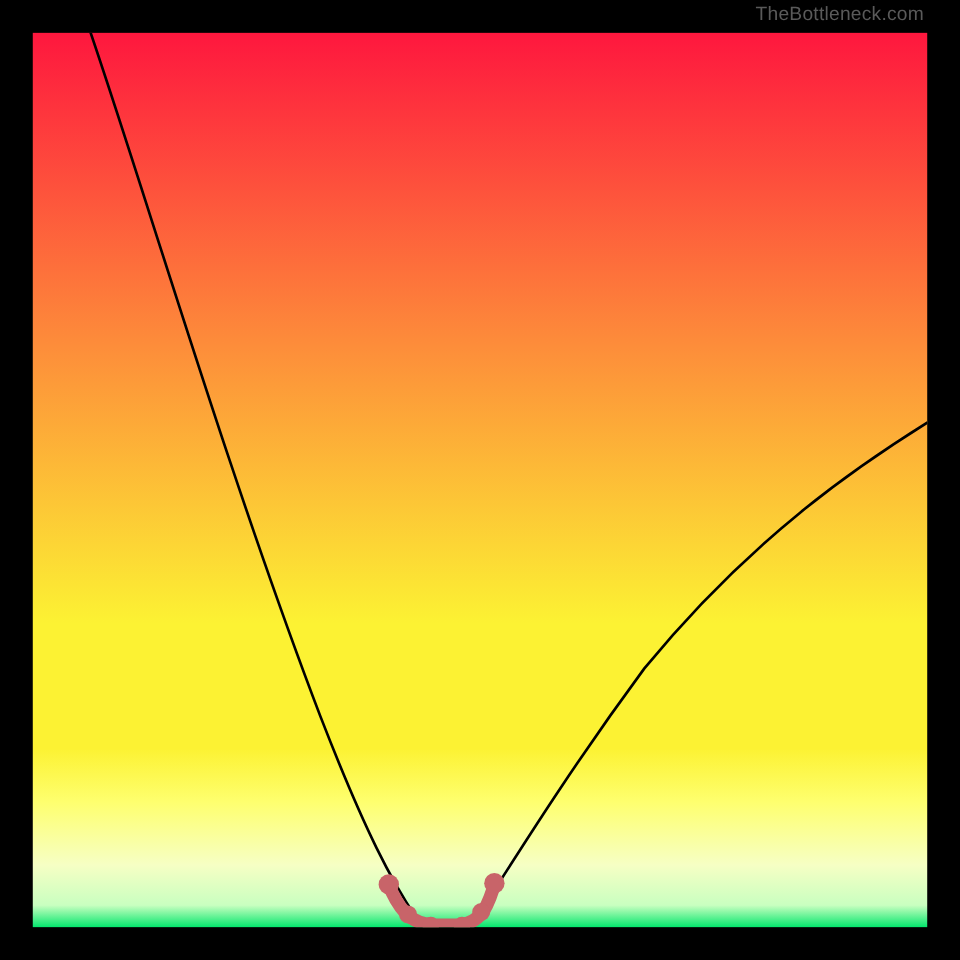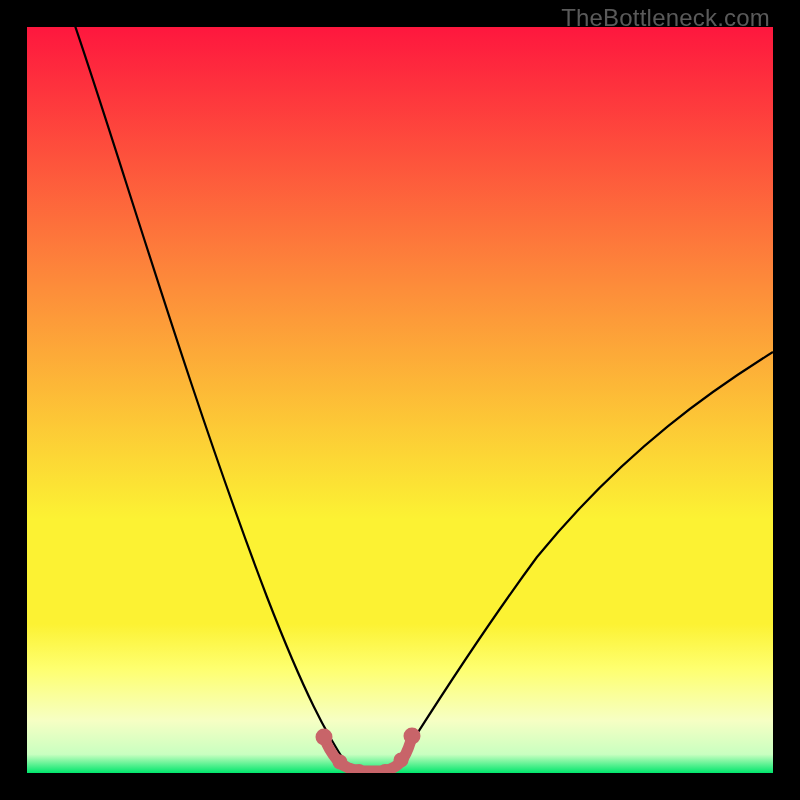--- a/index.html
+++ b/index.html
@@ -30,21 +30,21 @@
     position: absolute;
     top: 0; left: 0;
     width: 100%;
     height: 100%;
   }
   .watermark {
     position: absolute;
     top: 4px;
     right: 30px;
     color: #5a5a5a;
-    font-size: 24px;
+    font-size: 16px;
     letter-spacing: 0.2px;
     font-weight: 500;
     text-align: center;
   }
   svg.curve-layer {
     position: absolute;
     top: 0; left: 0;
     width: 100%;
     height: 100%;
   }

